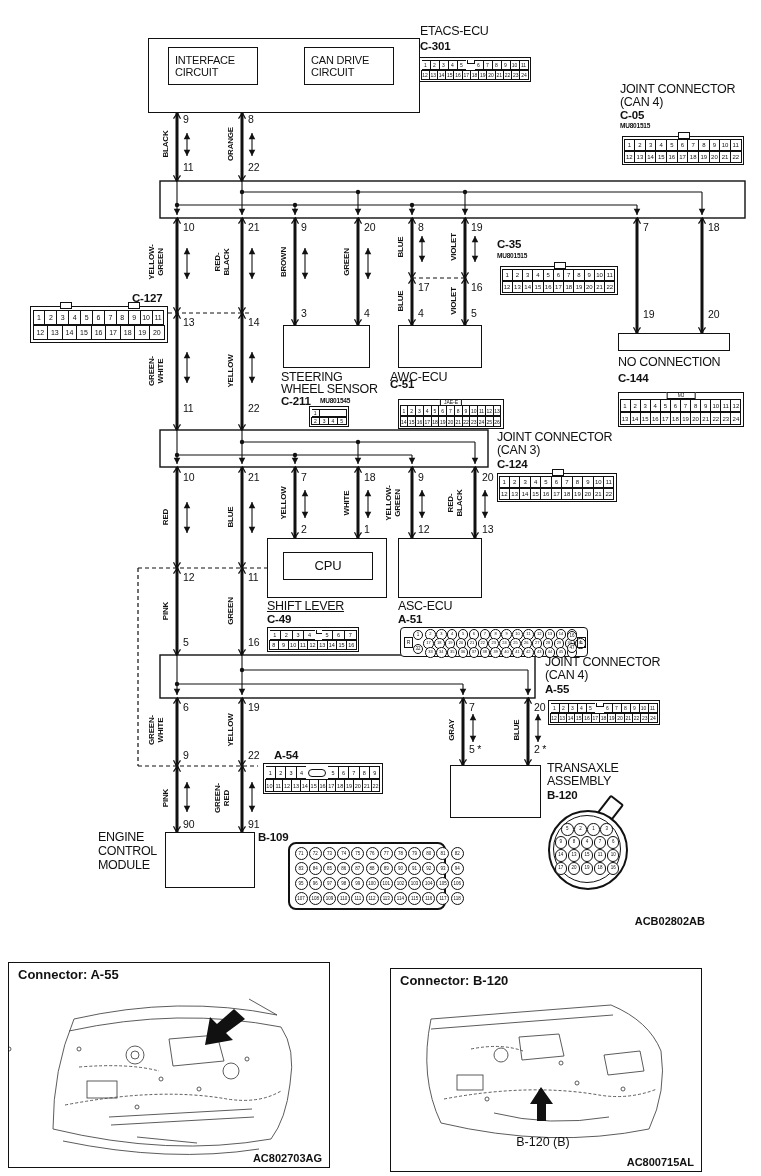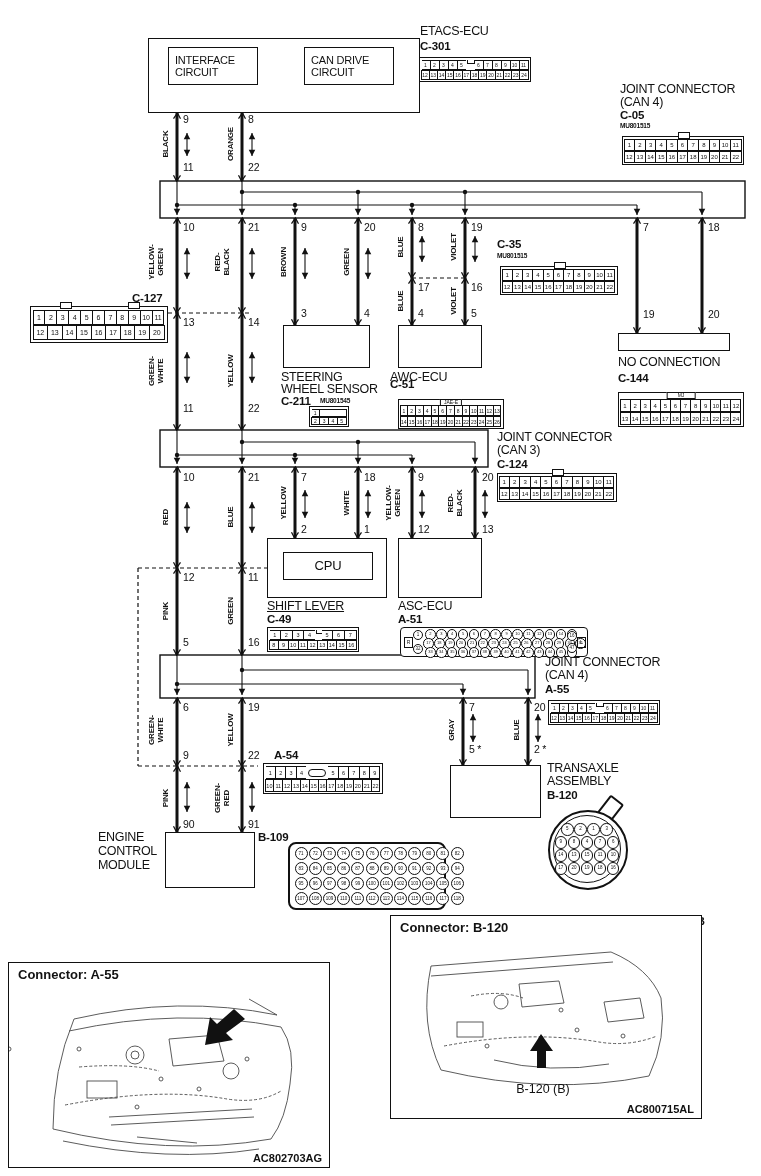--- a/index.html
+++ b/index.html
@@ -876,21 +876,21 @@
       </g>
       <g fill="none" stroke="#4a4a4a" stroke-width="0.9" stroke-dasharray="3,2">
         <path d="M56,118 Q150,100 218,112 Q250,117 272,104"></path>
         <path d="M70,80 Q120,76 150,84"></path>
       </g>
       <path d="M225,22 L236,32 L217,46 L224,53 L196,58 L201,30 L208,37 Z" fill="#111" stroke="none"></path>
     </svg>
     <div class="photo-code">AC802703AG</div>
   </div>
 
-  <div class="photo" style="left:390px;top:915px;width:312px;height:204px;">
+  <div class="photo" style="left:390px;top:968px;width:312px;height:204px;">
     <div class="photo-title">Connector: B-120</div>
     <svg width="308" height="150" style="left:0;top:24px;">
       <g fill="none" stroke="#4a4a4a" stroke-width="0.9">
         <path d="M40,26 L220,12"></path>
         <path d="M40,36 L222,22"></path>
         <path d="M220,12 Q258,28 270,58"></path>
         <path d="M270,58 Q276,98 258,136"></path>
         <path d="M50,130 Q160,156 258,136"></path>
         <path d="M40,26 Q28,84 50,130"></path>
         <path d="M128,44 l40,-3 l5,22 l-42,4 z"></path>

